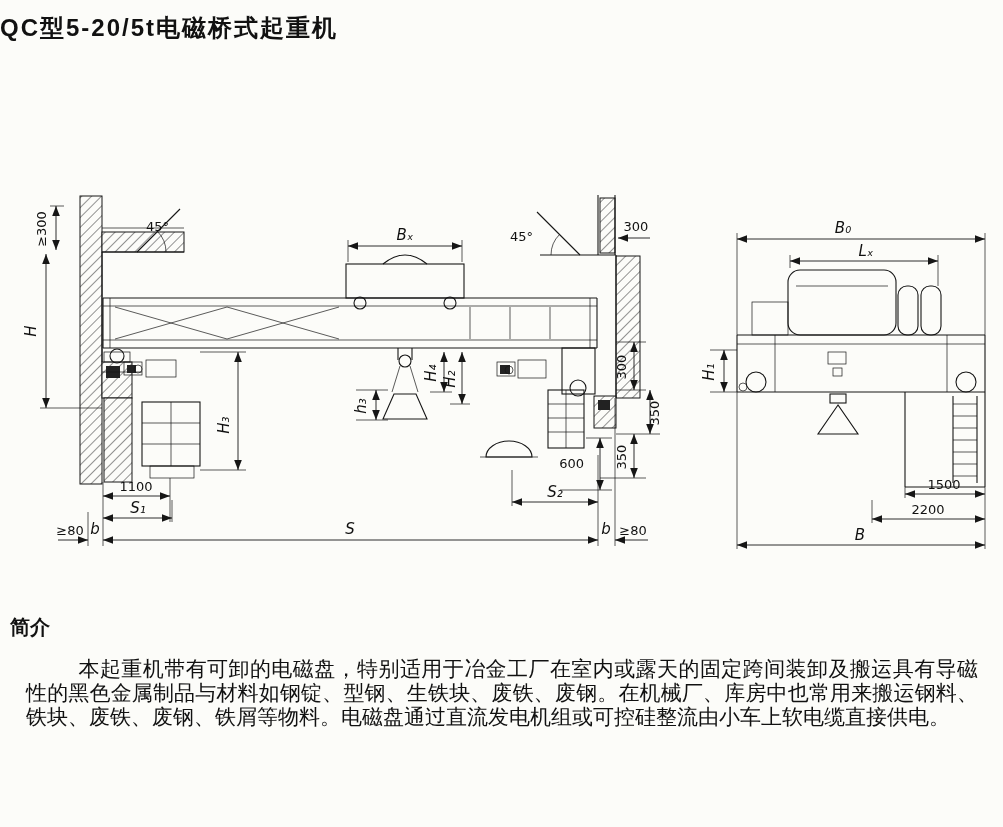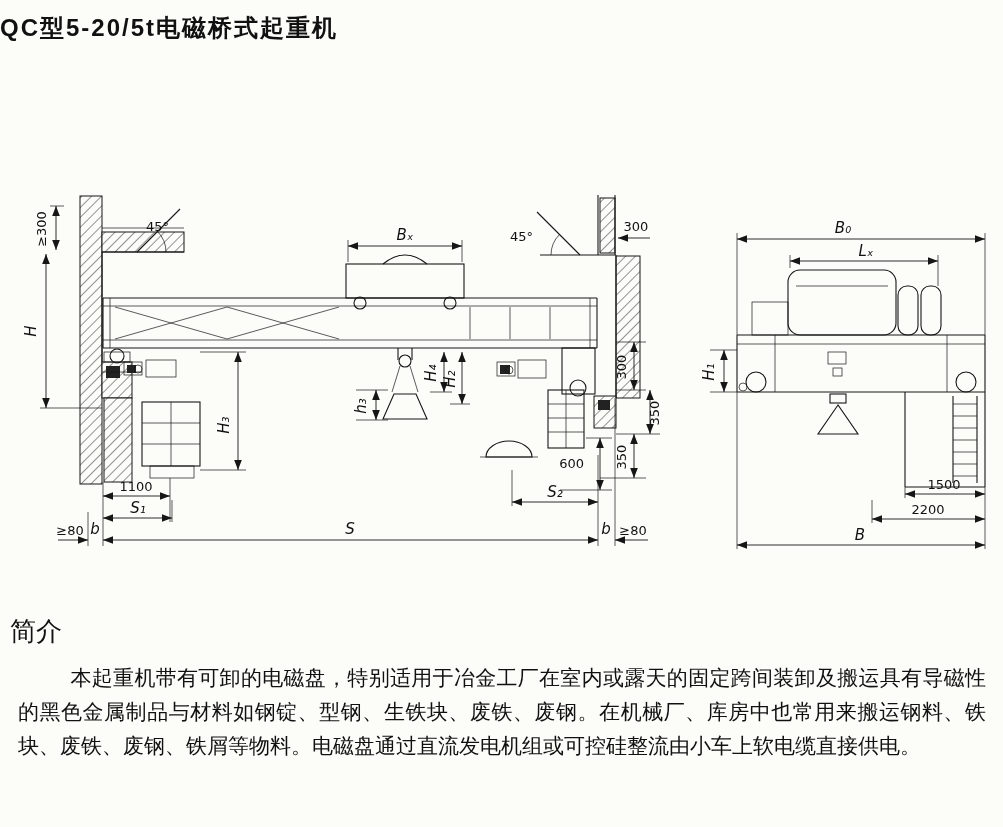--- a/index.html
+++ b/index.html
@@ -10,22 +10,22 @@
   .drawing{position:absolute;top:0;left:0;}
   svg text{fill:#111;}
   .dn{font-family:"DejaVu Sans",sans-serif;font-size:13px;}
   .dl{font-family:"DejaVu Sans",sans-serif;font-style:italic;font-size:15px;}
   .m{stroke:#161616;stroke-width:1.1;fill:none;}
   .t{stroke:#161616;stroke-width:0.7;fill:none;}
   .dim{stroke:#161616;stroke-width:0.9;fill:none;}
   .hrect{stroke:#161616;stroke-width:1;}
   .dark{fill:#222;stroke:none;}
   .intro{position:absolute;left:10px;top:614px;width:984px;}
-  .intro h2{margin:0 0 12px 0;font-size:26px;font-weight:normal;}
-  .intro p{margin:8px;font-size:21px;line-height:34px;text-indent:2.5em;text-align:justify;}
+  .intro h2{margin:0 0 12px 0;font-size:20px;font-weight:bold;}
+  .intro p{margin:16px;font-size:21px;line-height:24px;text-indent:2.5em;text-align:justify;}
 </style>
 </head>
 <body>
 
 <div class="page">
 
   <svg class="drawing" width="1003" height="600" viewBox="0 0 1003 600" xmlns="http://www.w3.org/2000/svg">
     <defs>
       <pattern id="hatch" patternUnits="userSpaceOnUse" width="7" height="7" patternTransform="rotate(45)">
         <rect width="7" height="7" fill="#fcfcf9"></rect>

